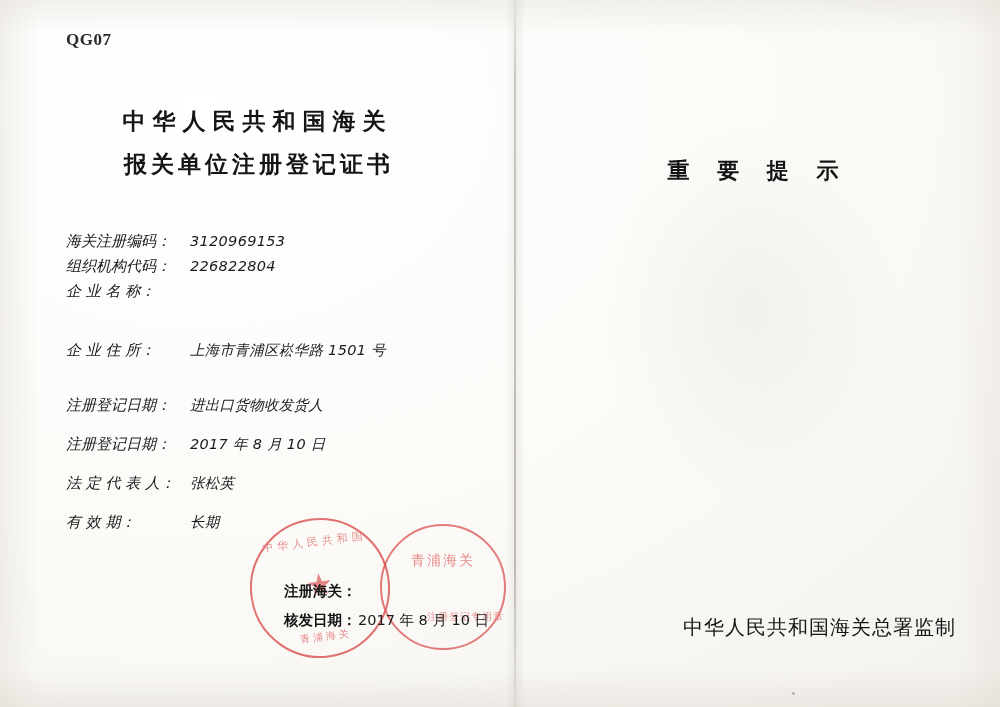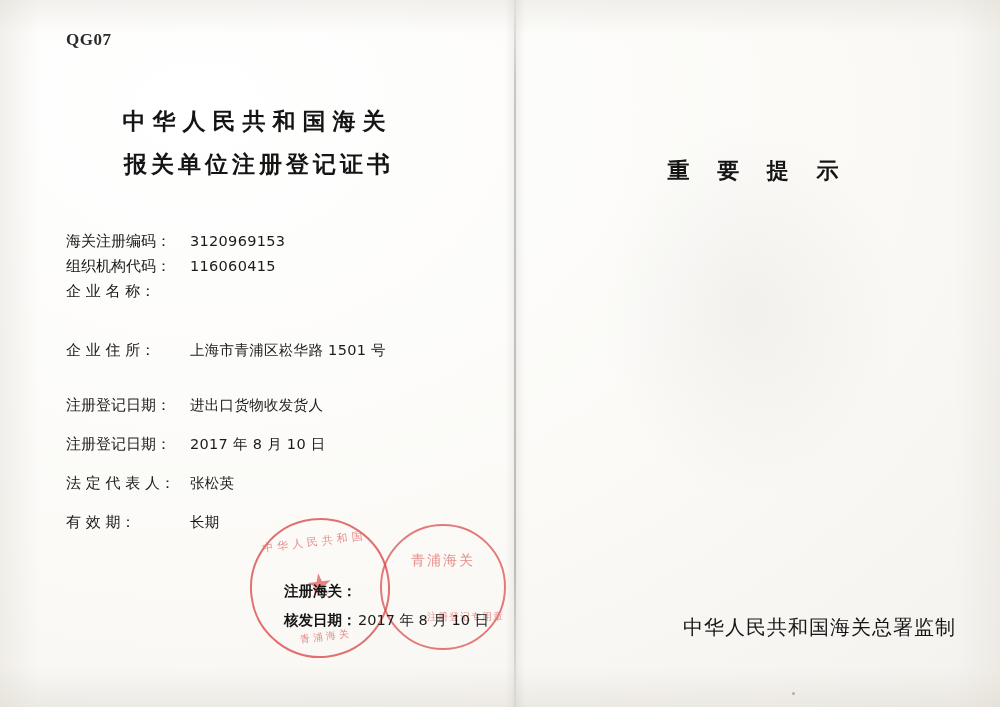--- a/index.html
+++ b/index.html
@@ -97,20 +97,21 @@
     color: #141414;
     font-family: Liberation Mono, monospace;
     padding-left: 4px;
   }
 
   .fields {
     position: absolute;
     left: 66px;
     top: 232px;
     width: 430px;
+    font-style: italic;
   }
   .field-row {
     display: flex;
     align-items: baseline;
     margin-bottom: 6px;
   }
   .field-label {
     width: 124px;
     flex: 0 0 124px;
     font-size: 15px;
@@ -312,21 +313,21 @@
 
     <div class="fields">
 
       <div class="field-row">
         <div class="field-label">海关注册编码：</div>
         <div class="field-value">3120969153</div>
       </div>
 
       <div class="field-row">
         <div class="field-label">组织机构代码：</div>
-        <div class="field-value">116060415</div>
+        <div class="field-value">226822804</div>
       </div>
 
       <div class="field-row">
         <div class="field-label">企 业 名 称：</div>
       </div>
 
       <div class="gap-lg"></div>
 
       <div class="field-row">
         <div class="field-label">企 业 住 所：</div>

